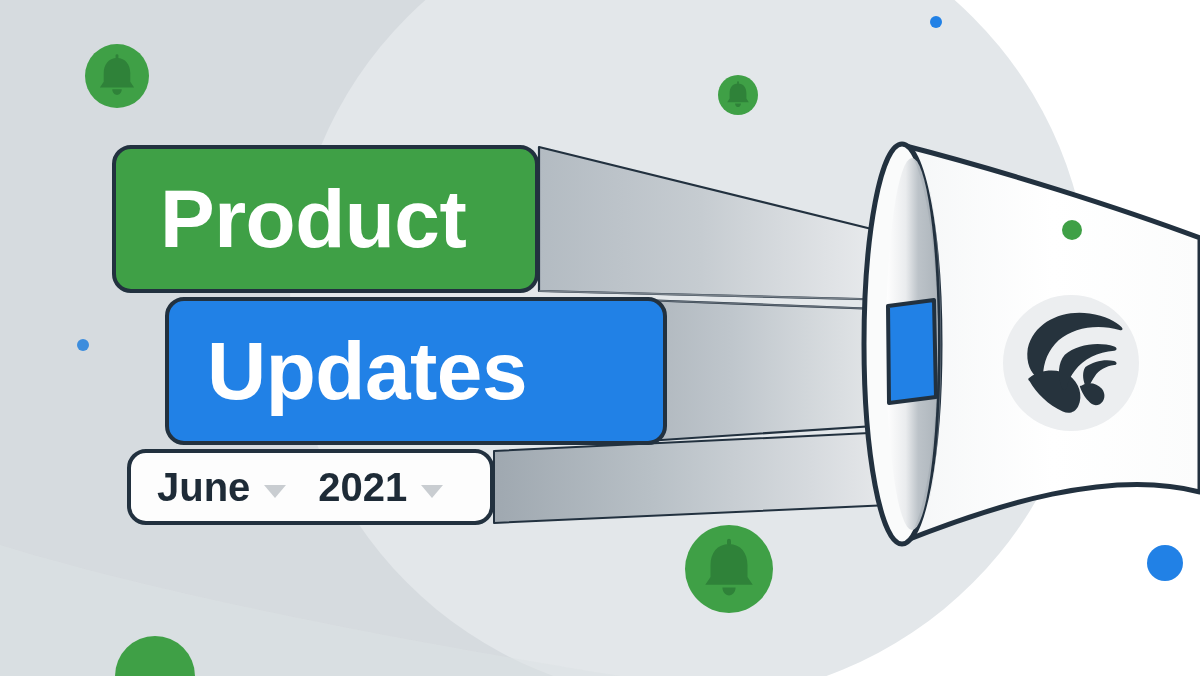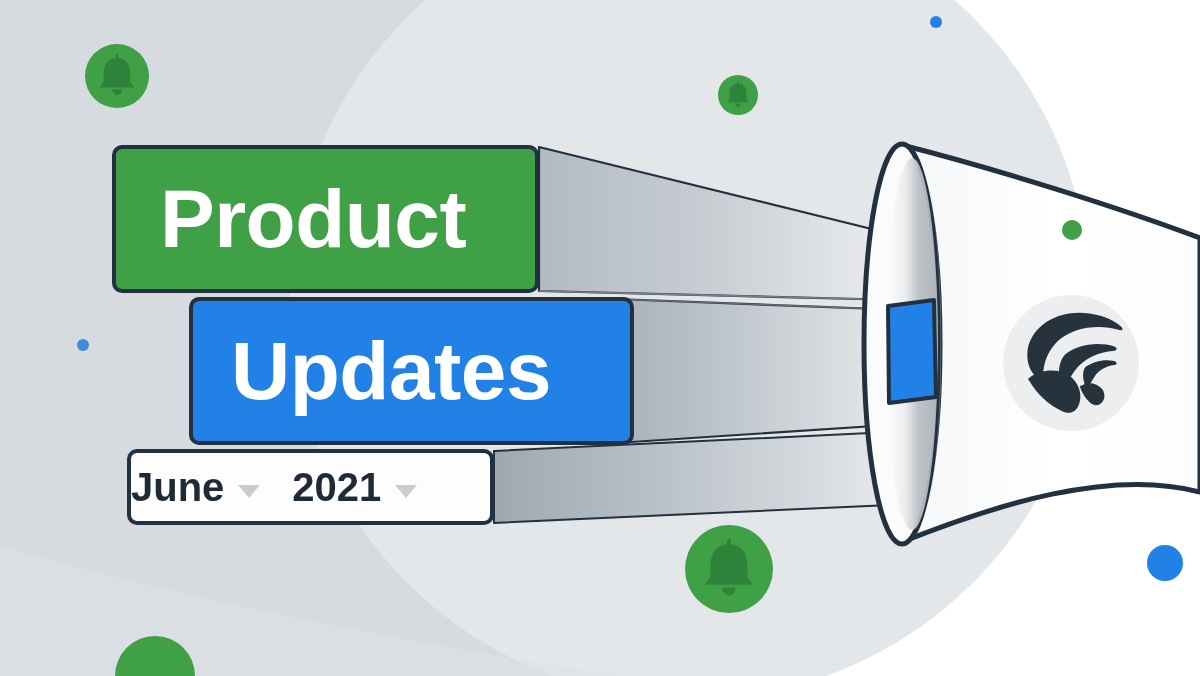--- a/index.html
+++ b/index.html
@@ -18,49 +18,49 @@
   #bg-svg, #art-svg{
     position:absolute; left:0; top:0;
     width:1200px; height:676px;
     display:block;
   }
   
   .bar{
     position:absolute;
     display:flex; align-items:center;
     border:4px solid #22313f;
-    border-radius:10px;
+    border-radius:19px;
     color:#ffffff;
     font-weight:700;
     letter-spacing:-0.5px;
     line-height:1;
     white-space:nowrap;
   }
   #bar-product{
     left:112px; top:145px;
     width:427px; height:148px;
     background:#3fa046;
     padding-left:44px;
     font-size:82px;
     z-index:6;
   }
   #bar-updates{
     left:165px; top:297px;
-    width:445px; height:148px;
+    width:502px; height:148px;
     background:#2181e6;
     padding-left:38px;
     font-size:82px;
     z-index:7;
-    margin-left:24px;
   }
   #bar-date{
     left:127px; top:449px;
     width:367px; height:76px;
     background:#fdfdfd;
     color:#1e2b37;
+    padding-left:26px;
     font-size:40px;
     font-weight:700;
     letter-spacing:0px;
     z-index:8;
     align-items:center;
   }
   #bar-date .gap{ display:inline-block; width:32px; }
   .caret{
     display:inline-block;
     width:0;height:0;

